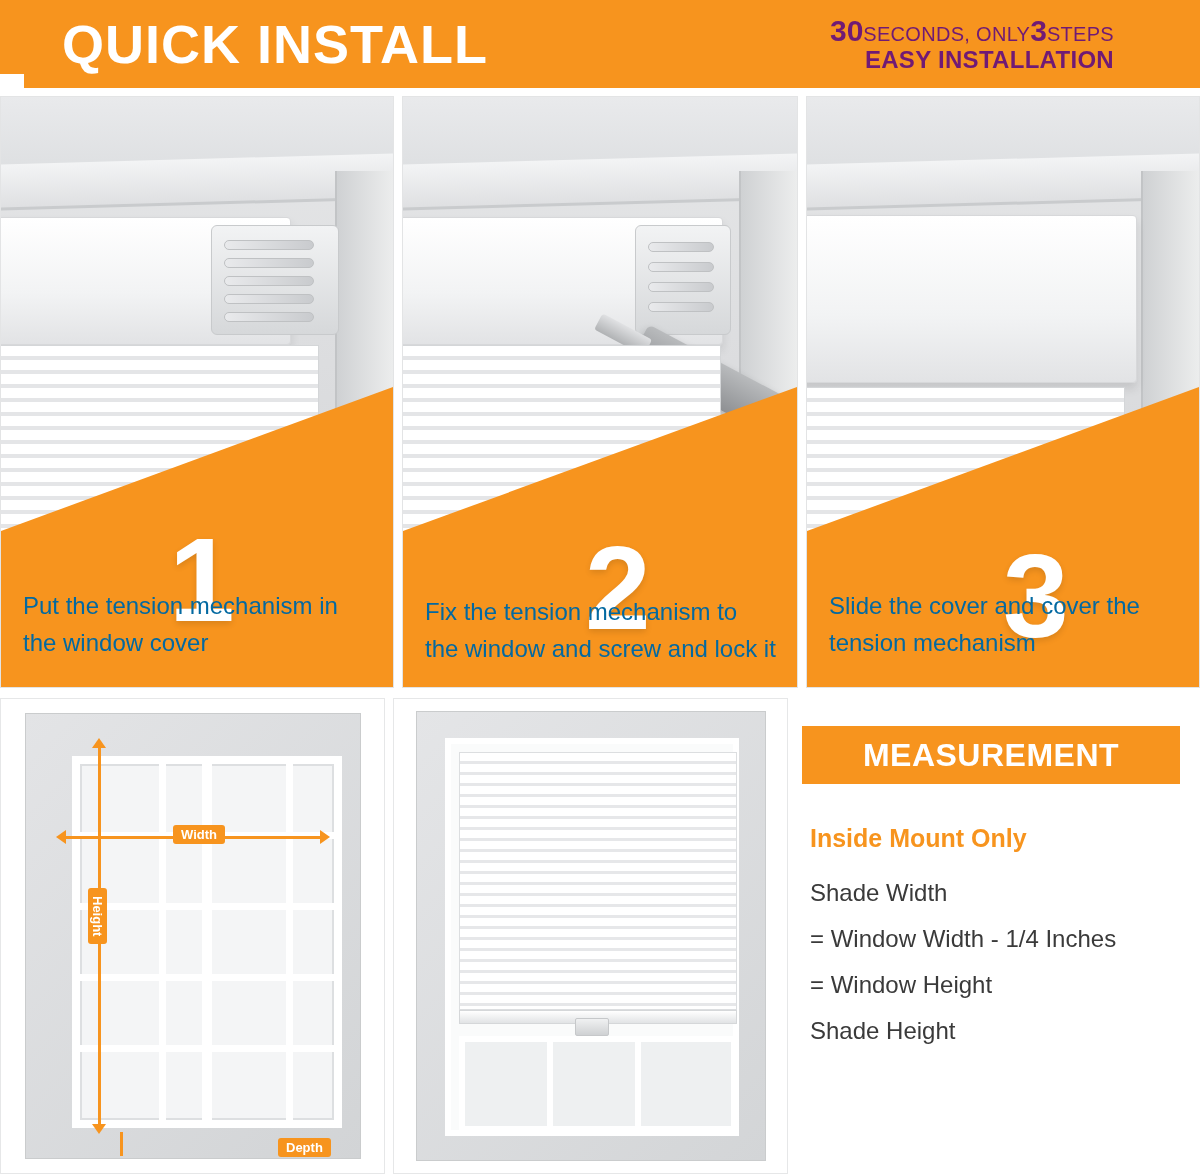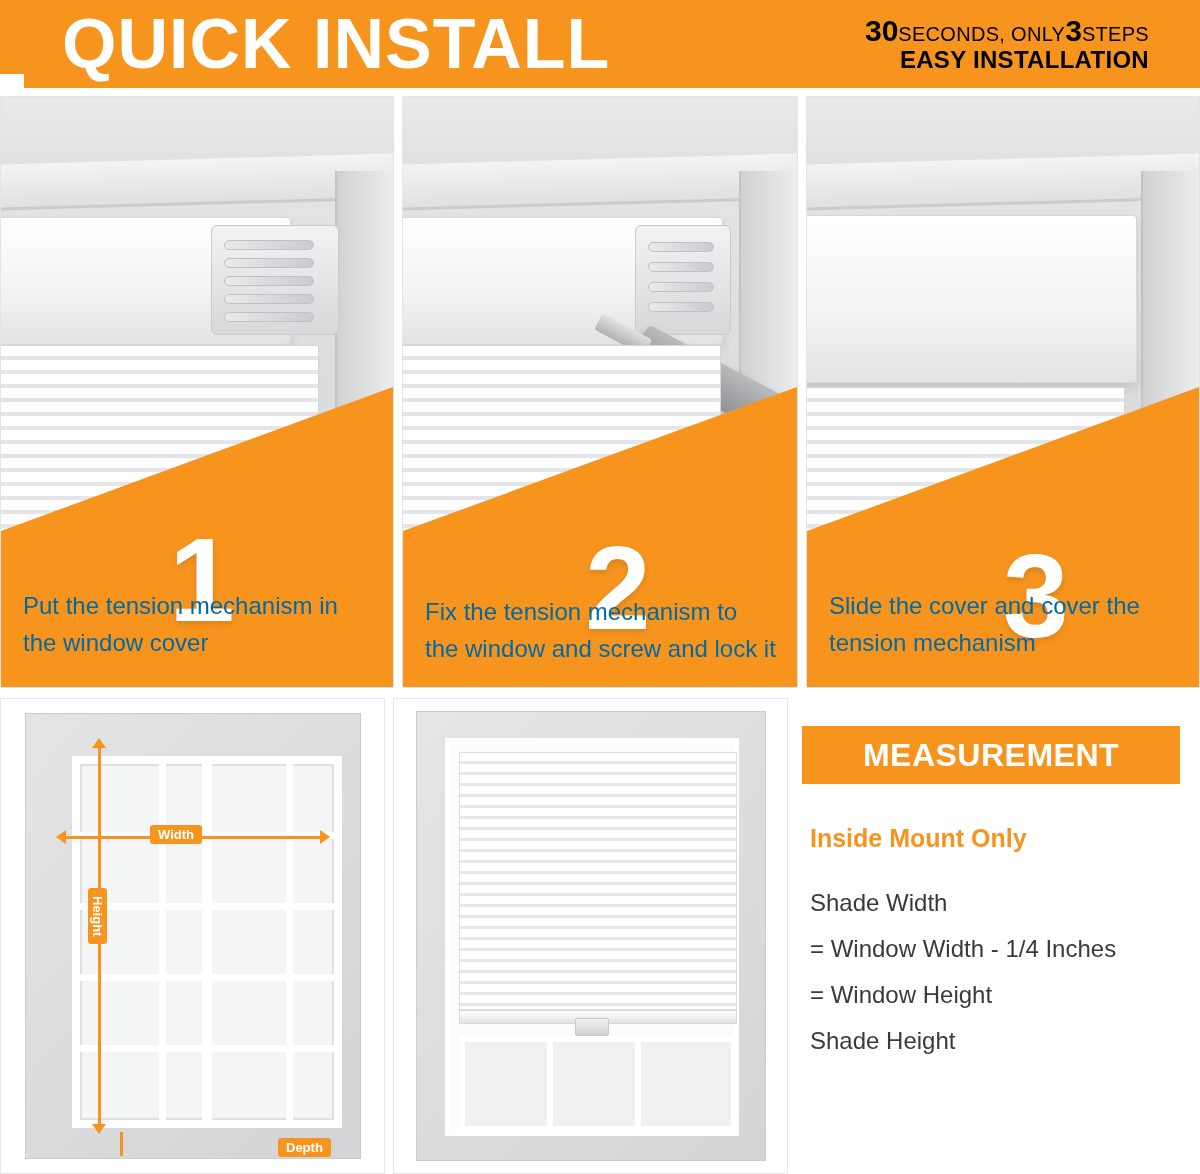--- a/index.html
+++ b/index.html
@@ -16,30 +16,30 @@
     position: absolute; left: 0; top: 0; width: 1200px; height: 88px;
     background: #F7941E;
     display: flex; align-items: center;
   }
   .header-left {
     flex: 0 0 auto;
     padding-left: 62px;
   }
   .quick-install {
     color: #ffffff;
-    font-size: 70px;
+    font-size: 54px;
     font-weight: bold;
     letter-spacing: 1px;
     line-height: 1;
   }
   .header-right {
     flex: 1 1 auto;
     display: flex; flex-direction: column; align-items: flex-end;
-    padding-right: 51px;
-    color: #000000;
+    padding-right: 86px;
+    color: #701a75;
     line-height: 1.12;
   }
   .hr-line1 { font-size: 23px; font-weight: bold; white-space: nowrap; }
   .hr-line1 .big { font-size: 30px; font-weight: bold; }
   .hr-line1 .small { font-size: 20px; font-weight: normal; letter-spacing: .3px;}
   .hr-line2 { font-size: 24px; font-weight: bold; letter-spacing: .3px; }
 
   
   .header-notch {
     position: absolute; left: 0; top: 74px; width: 24px; height: 16px;
@@ -249,21 +249,21 @@
     background: #F7941E;
     display: flex; align-items: center; justify-content: center;
   }
   .meas-badge span {
     color: #ffffff; font-size: 32px; font-weight: bold; letter-spacing: .5px;
   }
   .meas-list {
     position: absolute; left: 14px; top: 126px; width: 380px;
   }
   .meas-title {
-    color: #F7941E; font-size: 25px; font-weight: bold; margin-bottom: 38px;
+    color: #F7941E; font-size: 25px; font-weight: bold; margin-bottom: 28px;
   }
   .meas-line {
     color: #3a3a3a; font-size: 24px; line-height: 1.0; margin-bottom: 22px;
   }
   .meas-line .accent { color: #F7941E; font-weight: bold; }
 </style>
 </head>
 <body>
 
 <div class="header">
@@ -347,21 +347,21 @@
         <div class="grid-v" style="left:81%;top:0;width:7px;height:100%"></div>
         <div class="grid-h" style="left:0;top:19%;width:100%;height:7px"></div>
         <div class="grid-h" style="left:0;top:39%;width:100%;height:7px"></div>
         <div class="grid-h" style="left:0;top:59%;width:100%;height:7px"></div>
         <div class="grid-h" style="left:0;top:79%;width:100%;height:7px"></div>
       </div>
 
       <div class="dim-line" style="left:38px;top:122px;width:256px;height:3px"></div>
       <div class="arrow" style="left:30px;top:116px;border-top:7px solid transparent;border-bottom:7px solid transparent;border-right:10px solid #F7941E;"></div>
       <div class="arrow" style="left:294px;top:116px;border-top:7px solid transparent;border-bottom:7px solid transparent;border-left:10px solid #F7941E;"></div>
-      <div class="dim-label" style="left:124px;top:111px">Width</div>
+      <div class="dim-label" style="left:147px;top:111px">Width</div>
 
       <div class="dim-line" style="left:72px;top:34px;width:3px;height:376px"></div>
       <div class="arrow" style="left:66px;top:24px;border-left:7px solid transparent;border-right:7px solid transparent;border-bottom:10px solid #F7941E;"></div>
       <div class="arrow" style="left:66px;top:410px;border-left:7px solid transparent;border-right:7px solid transparent;border-top:10px solid #F7941E;"></div>
       <div class="dim-label vertical" style="left:62px;top:174px">Height</div>
 
       <div class="dim-line" style="left:94px;top:418px;width:3px;height:24px"></div>
       <div class="dim-label" style="left:252px;top:424px">Depth</div>
     </div>
   </div>

